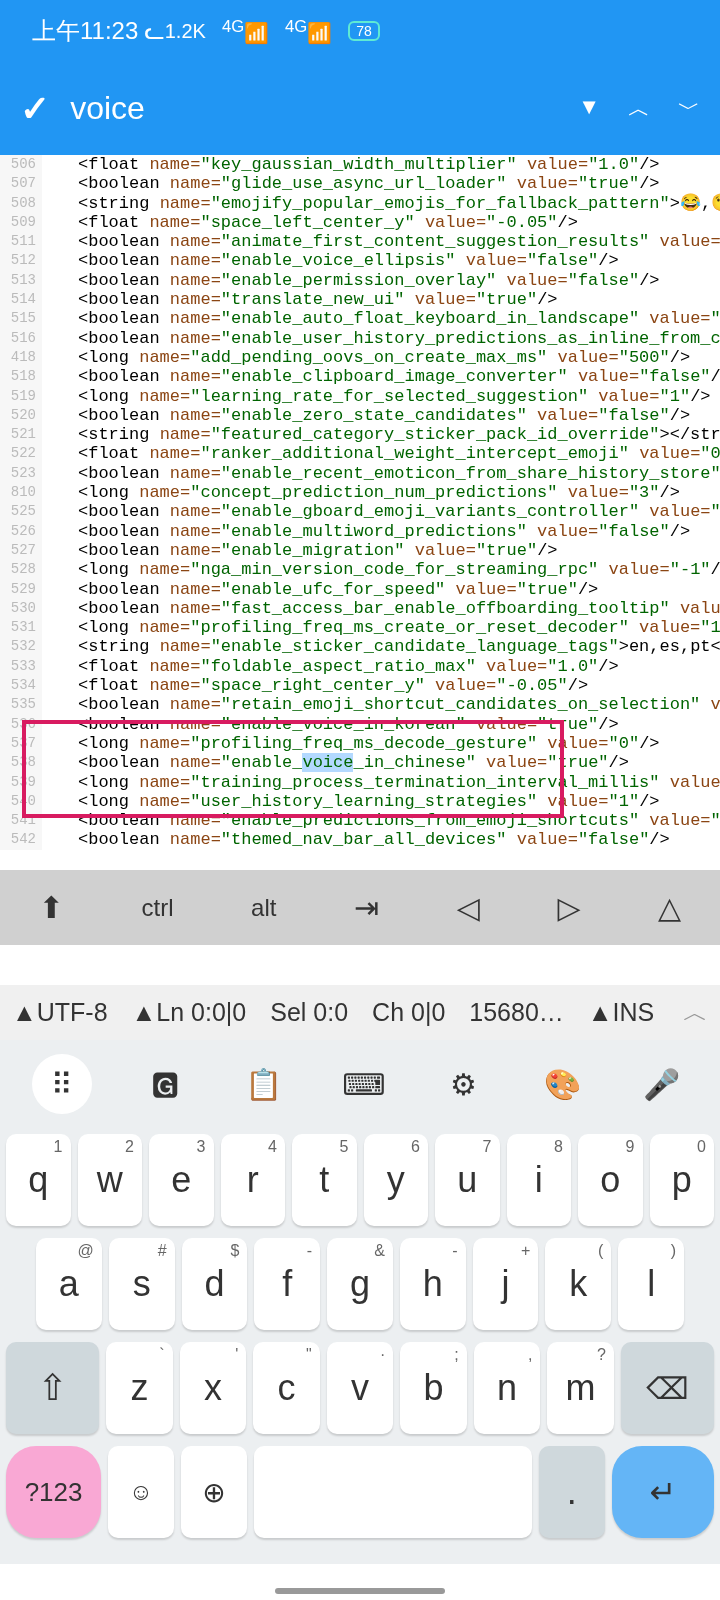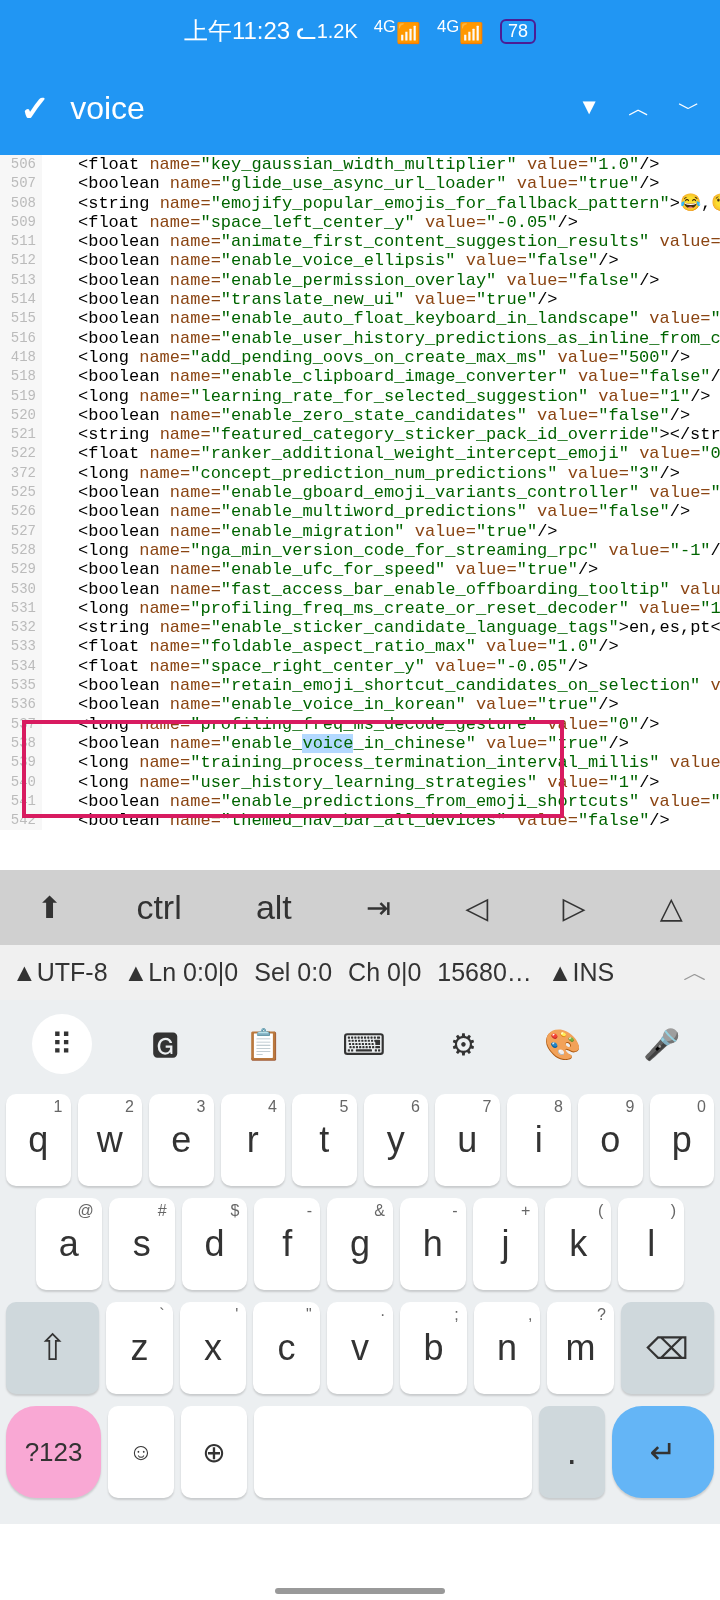--- a/index.html
+++ b/index.html
@@ -9,32 +9,32 @@
     font-family: -apple-system, sans-serif;
     background: #fff;
     overflow: hidden;
     position: relative;
   }
   .status-bar {
     height: 62px;
     background: #2196F3;
     color: #fff;
     display: flex;
-    justify-content: center;
+    justify-content: flex-start;
     align-items: center;
     padding: 0 32px;
     font-size: 24px;
   }
   .status-left { display: flex; align-items: center; gap: 6px; }
   .status-right { display: flex; align-items: center; gap: 16px; font-size: 20px; }
   .battery-box {
-    border: 2px solid #4c1d95;
+    border: 2px solid #5eead4;
     border-radius: 6px;
     padding: 0 6px;
-    font-size: 18px;
+    font-size: 14px;
   }
   .search-bar {
     height: 93px;
     background: #2196F3;
     display: flex;
     align-items: center;
     padding: 0 20px;
     gap: 20px;
   }
   .check-icon { color: #fff; font-size: 36px; font-weight: bold; }
@@ -85,30 +85,31 @@
   .selected-word { background: #b3d9ff; }
   .editor-toolbar {
     height: 75px;
     background: #d0d0d0;
     display: flex;
     align-items: center;
     justify-content: space-around;
     font-size: 30px;
     color: #333;
   }
-  .editor-toolbar .ctrl, .editor-toolbar .alt { font-size: 34px; }
+  .editor-toolbar .ctrl, .editor-toolbar .alt { font-size: 24px; }
   .editor-status {
     height: 55px;
     background: #f0f0f0;
     display: flex;
     align-items: center;
     padding: 0 12px;
-    gap: 16px;
+    gap: 24px;
     font-size: 25px;
     color: #333;
+    margin-top: 40px;
   }
   .kb-toolbar {
     height: 88px;
     background: #eceff1;
     display: flex;
     align-items: center;
     justify-content: space-around;
     padding: 0 8px;
   }
   .kb-tool-btn {
@@ -261,21 +262,25 @@
     </div>
     <div class="code-line">
       <span class="line-num">521</span>
       <span class="code-content"><span class="tag">&lt;string</span> <span class="attr-name">name=</span><span class="attr-val">"featured_category_sticker_pack_id_override"</span><span class="tag">&gt;</span><span class="tag">&lt;/string&gt;</span></span>
     </div>
     <div class="code-line">
       <span class="line-num">522</span>
       <span class="code-content"><span class="tag">&lt;float</span> <span class="attr-name">name=</span><span class="attr-val">"ranker_additional_weight_intercept_emoji"</span> <span class="attr-name">value=</span><span class="attr-val">"0.0"</span></span>
     </div>
     <div class="code-line">
-      <span class="line-num">372</span>
+      <span class="line-num">523</span>
+      <span class="code-content"><span class="tag">&lt;boolean</span> <span class="attr-name">name=</span><span class="attr-val">"enable_recent_emoticon_from_share_history_store"</span> </span>
+    </div>
+    <div class="code-line">
+      <span class="line-num">810</span>
       <span class="code-content"><span class="tag">&lt;long</span> <span class="attr-name">name=</span><span class="attr-val">"concept_prediction_num_predictions"</span> <span class="attr-name">value=</span><span class="attr-val">"3"</span><span class="tag">/&gt;</span></span>
     </div>
     <div class="code-line">
       <span class="line-num">525</span>
       <span class="code-content"><span class="tag">&lt;boolean</span> <span class="attr-name">name=</span><span class="attr-val">"enable_gboard_emoji_variants_controller"</span> <span class="attr-name">value=</span><span class="attr-val">"true"</span></span>
     </div>
     <div class="code-line">
       <span class="line-num">526</span>
       <span class="code-content"><span class="tag">&lt;boolean</span> <span class="attr-name">name=</span><span class="attr-val">"enable_multiword_predictions"</span> <span class="attr-name">value=</span><span class="attr-val">"false"</span><span class="tag">/&gt;</span></span>
     </div>

